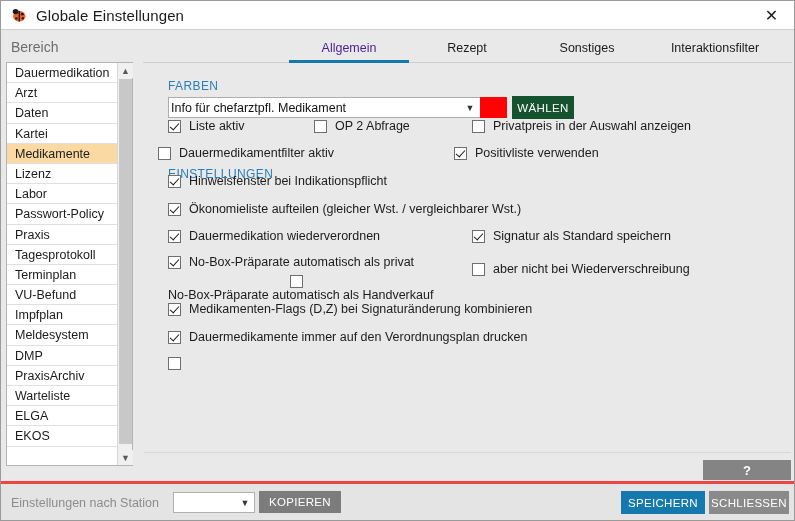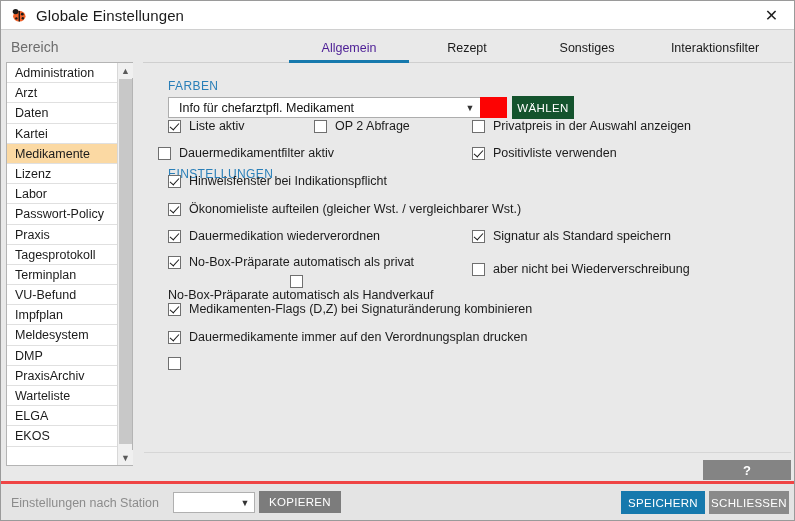--- a/index.html
+++ b/index.html
@@ -125,21 +125,21 @@
     font-size: 12px; color: #2a7fb8; letter-spacing: 0.4px;
   }
 
   #color-select {
     position: absolute; left: 26px; top: 34px;
     width: 313px; height: 21px;
     background: #ffffff; border: 1px solid #adadad;
     display: flex; align-items: center;
     font-size: 12.5px; color: #111; cursor: default;
   }
-  #color-select .val { padding-left: 10px; flex: 1 1 auto; }
+  #color-select .val { padding-left: 2px; flex: 1 1 auto; }
   #color-select .caret {
     width: 20px; text-align: center; font-size: 9px; color: #333;
   }
   #color-swatch {
     position: absolute; left: 338px; top: 34px;
     width: 27px; height: 21px; background: #fd0303;
   }
   #waehlen-btn {
     position: absolute; left: 370px; top: 33px;
     width: 62px; height: 23px;
@@ -241,21 +241,21 @@
       </svg>
     </div>
     <span class="title">Globale Einstellungen</span>
     <div id="close-btn">✕</div>
   </div>
 
   <div id="bereich-label">Bereich</div>
 
   <div id="list-wrap">
     <div id="list">
-        <div class="list-item">Administration</div>
+        <div class="list-item">Dauermedikation</div>
         <div class="list-item">Arzt</div>
         <div class="list-item">Daten</div>
         <div class="list-item">Kartei</div>
         <div class="list-item selected">Medikamente</div>
         <div class="list-item">Lizenz</div>
         <div class="list-item">Labor</div>
         <div class="list-item">Passwort-Policy</div>
         <div class="list-item">Praxis</div>
         <div class="list-item">Tagesprotokoll</div>
         <div class="list-item">Terminplan</div>
@@ -306,21 +306,21 @@
           <span>OP 2 Abfrage</span>
         </div>
         <div class="cb" style="left: 330px; top: 56px;">
           <span class="box"></span>
           <span>Privatpreis in der Auswahl anzeigen</span>
         </div>
         <div class="cb" style="left: 16px; top: 83px;">
           <span class="box"></span>
           <span>Dauermedikamentfilter aktiv</span>
         </div>
-        <div class="cb" style="left: 330px; top: 83px;">
+        <div class="cb" style="left: 312px; top: 83px;">
           <span class="box checked"></span>
           <span>Positivliste verwenden</span>
         </div>
         <div class="cb" style="left: 26px; top: 111px;">
           <span class="box checked"></span>
           <span>Hinweisfenster bei Indikationspflicht</span>
         </div>
         <div class="cb" style="left: 26px; top: 139px;">
           <span class="box checked"></span>
           <span>Ökonomieliste aufteilen (gleicher Wst. / vergleichbarer Wst.)</span>

